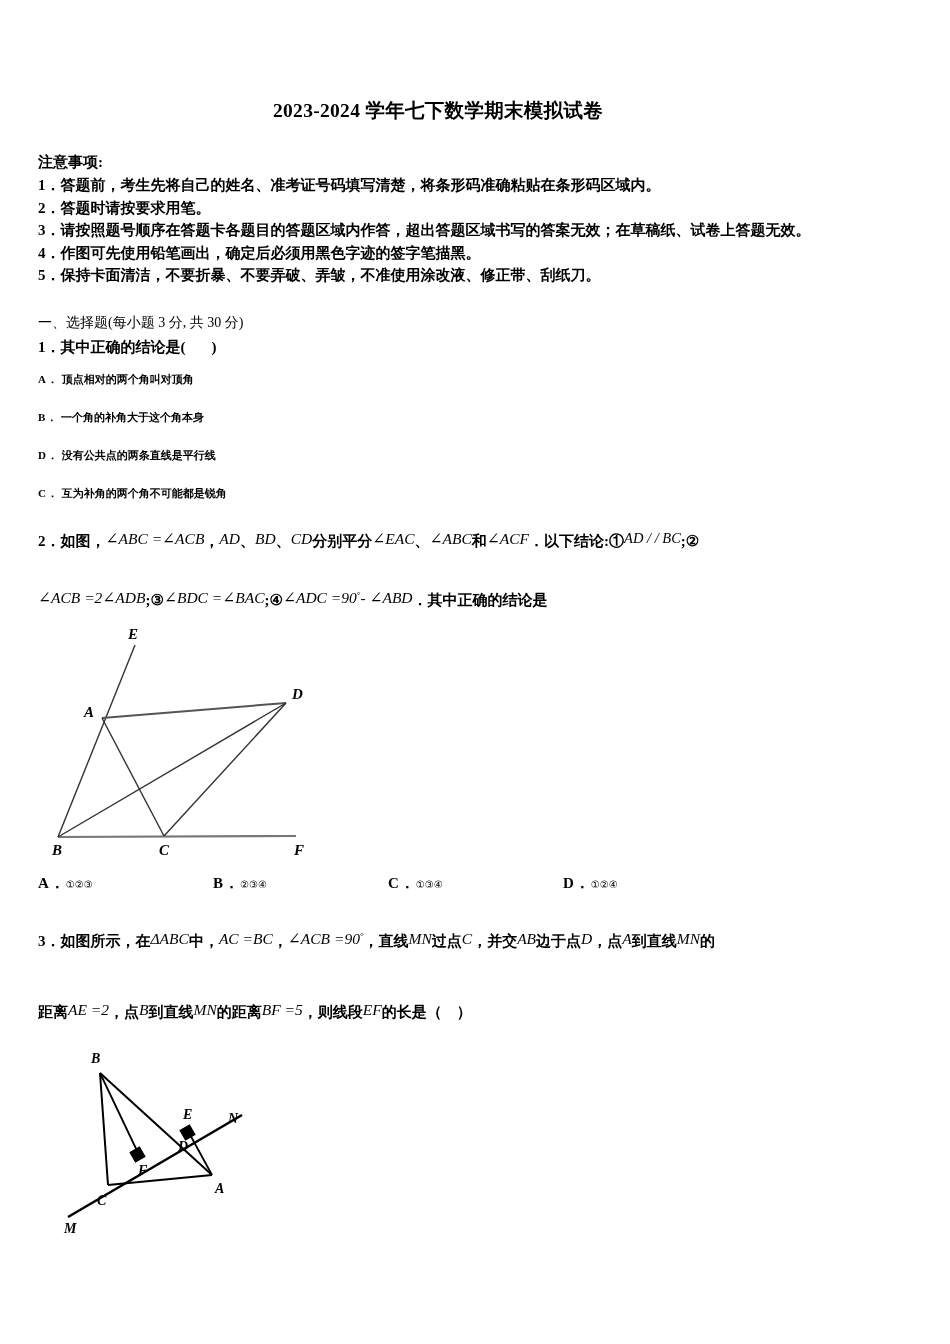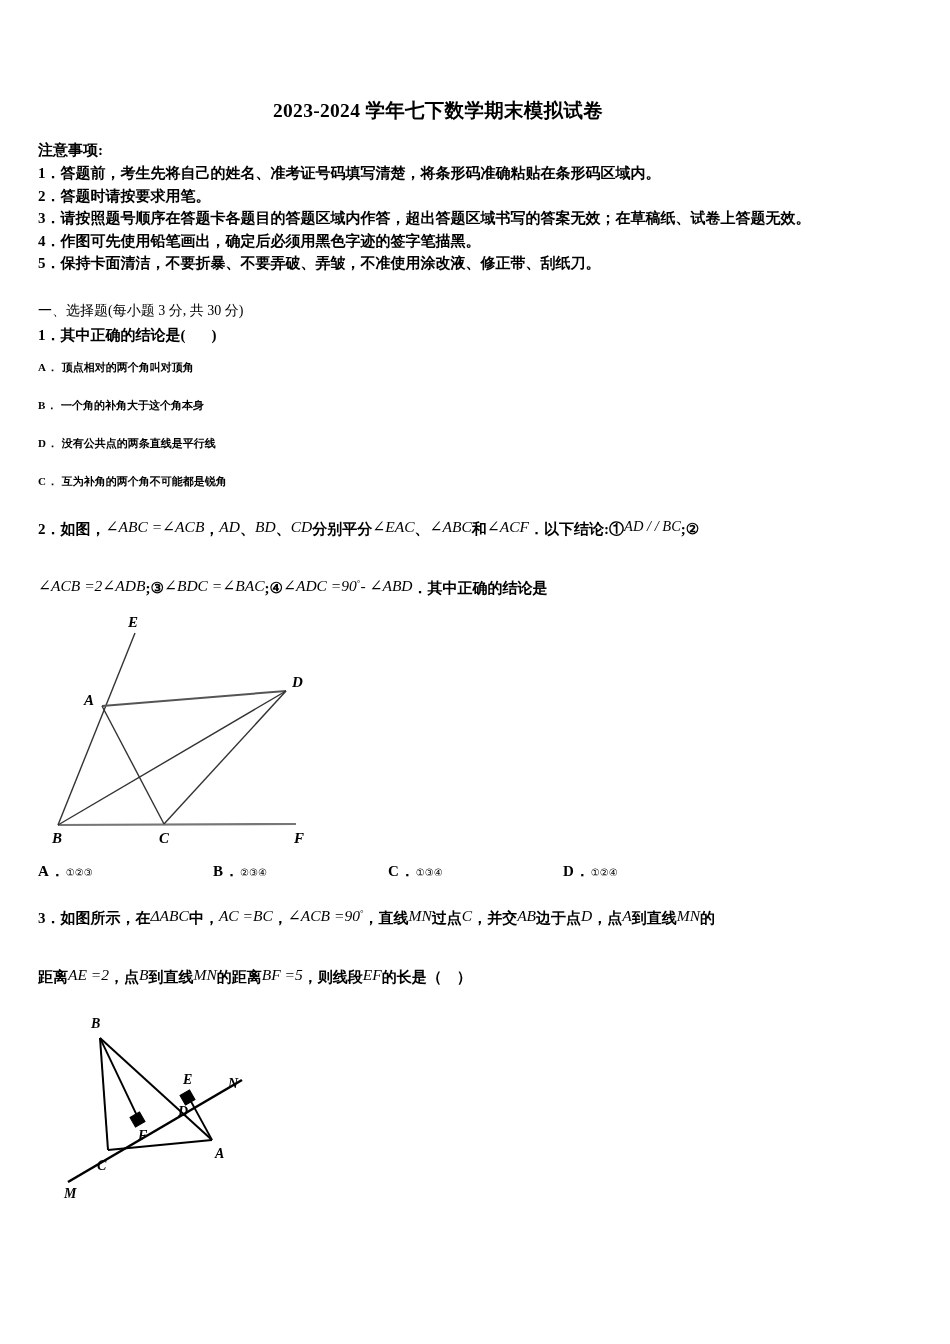--- a/index.html
+++ b/index.html
@@ -29,21 +29,21 @@
     font-weight: bold;
     font-size: 19.5px;
     letter-spacing: 0.3px;
     margin: 0;
     padding-top: 98px;
     line-height: 1.3;
   }
 
   
   .notice {
-    margin-top: 16px;
+    margin-top: 28px;
     font-weight: bold;
     font-size: 15px;
     line-height: 22.6px;
   }
   .notice-heading {
     font-weight: bold;
     font-size: 15px;
   }
   .notice-item {
     white-space: nowrap;
@@ -98,21 +98,21 @@
     vertical-align: 7px;
   }
   .q2-body {
     line-height: 34px;
   }
   .q2-line2 {
     margin-top: 22px;
     line-height: 30px;
   }
   .q3-body {
-    line-height: 24px;
+    line-height: 47px;
     margin-top: 20px;
   }
   .q3-line2 {
     margin-top: 24px;
     line-height: 42px;
   }
 
   
   .figure-wrap {
     position: relative;

